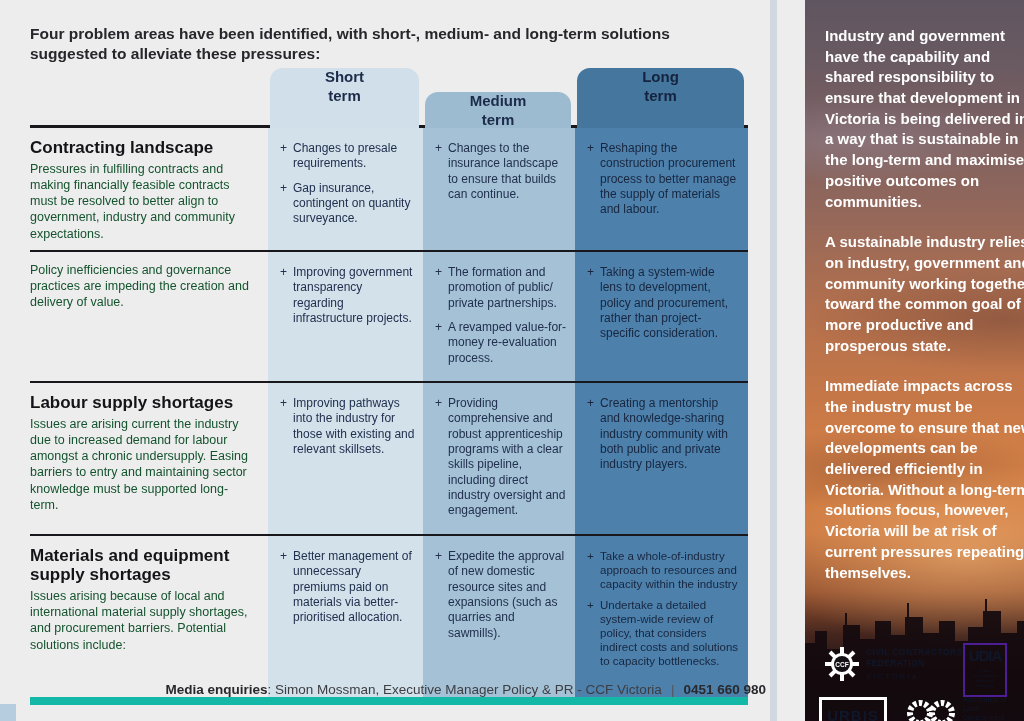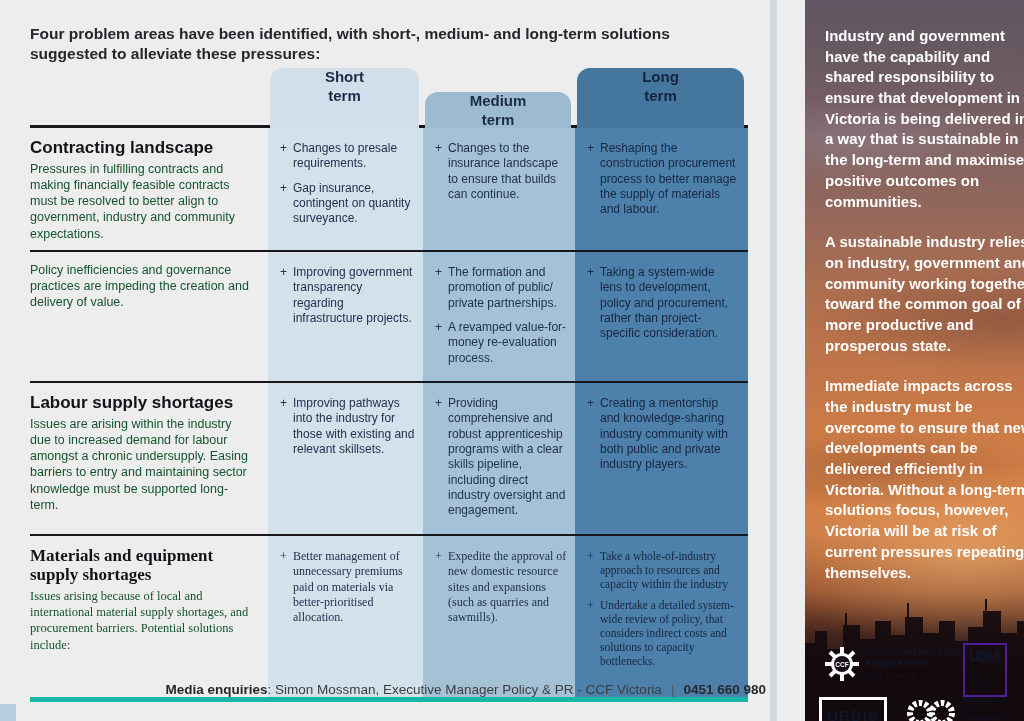--- a/index.html
+++ b/index.html
@@ -30,21 +30,21 @@
   .tab.c-medium{background:#9cbbd1;margin-top:24px;}
   .tab.c-long{background:#44769e;color:#15233f;}
 
   .trow{
     display:grid;grid-template-columns:238px 155px 152px 173px;
     border-bottom:2px solid #17171c;
   }
   .trow.r0{min-height:118px;}
   .trow.r1{min-height:112px;}
   .trow.r2{min-height:134px;}
-  .trow.r3{min-height:161px;border-bottom:5px solid #14b8a6;font-family:Liberation Serif, serif;}
+  .trow.r3{min-height:161px;border-bottom:8px solid #14b8a6;}
 
   .cell{box-sizing:border-box;}
   .cell.problem{padding:10px 14px 8px 0;background:transparent;}
   .problem h3{margin:0 0 3px;font-size:17px;line-height:1.15;color:#141418;font-weight:bold;}
   .problem p{margin:0;font-size:12.5px;line-height:1.3;color:#14532d;}
   .cell.sol{padding:13px 8px 6px 12px;}
   .cell.col-short{background:#d3e1eb;}
   .cell.col-medium{background:#a4c1d5;}
   .cell.col-long{background:#4d80ab;}
   .bullet{display:flex;gap:5px;margin:0 0 9px;font-size:12px;line-height:1.28;color:#22304f;font-weight:500;}
@@ -184,21 +184,21 @@
           <div class="bullet">
             <span class="pm">+</span>
             <span>Taking a system-wide lens to development, policy and procurement, rather than project-specific consideration.</span>
           </div>
         </div>
       </div>
 
       <div class="trow r2">
         <div class="cell problem">
           <h3>Labour supply shortages</h3>
-          <p>Issues are arising within the industry due to increased demand for labour amongst a chronic undersupply. Easing barriers to entry and maintaining sector knowledge must be supported long-term.</p>
+          <p>Issues are arising current the industry due to increased demand for labour amongst a chronic undersupply. Easing barriers to entry and maintaining sector knowledge must be supported long-term.</p>
         </div>
         <div class="cell sol col-short">
           <div class="bullet">
             <span class="pm">+</span>
             <span>Improving pathways into the industry for those with existing and relevant skillsets.</span>
           </div>
         </div>
         <div class="cell sol col-medium">
           <div class="bullet">
             <span class="pm">+</span>

